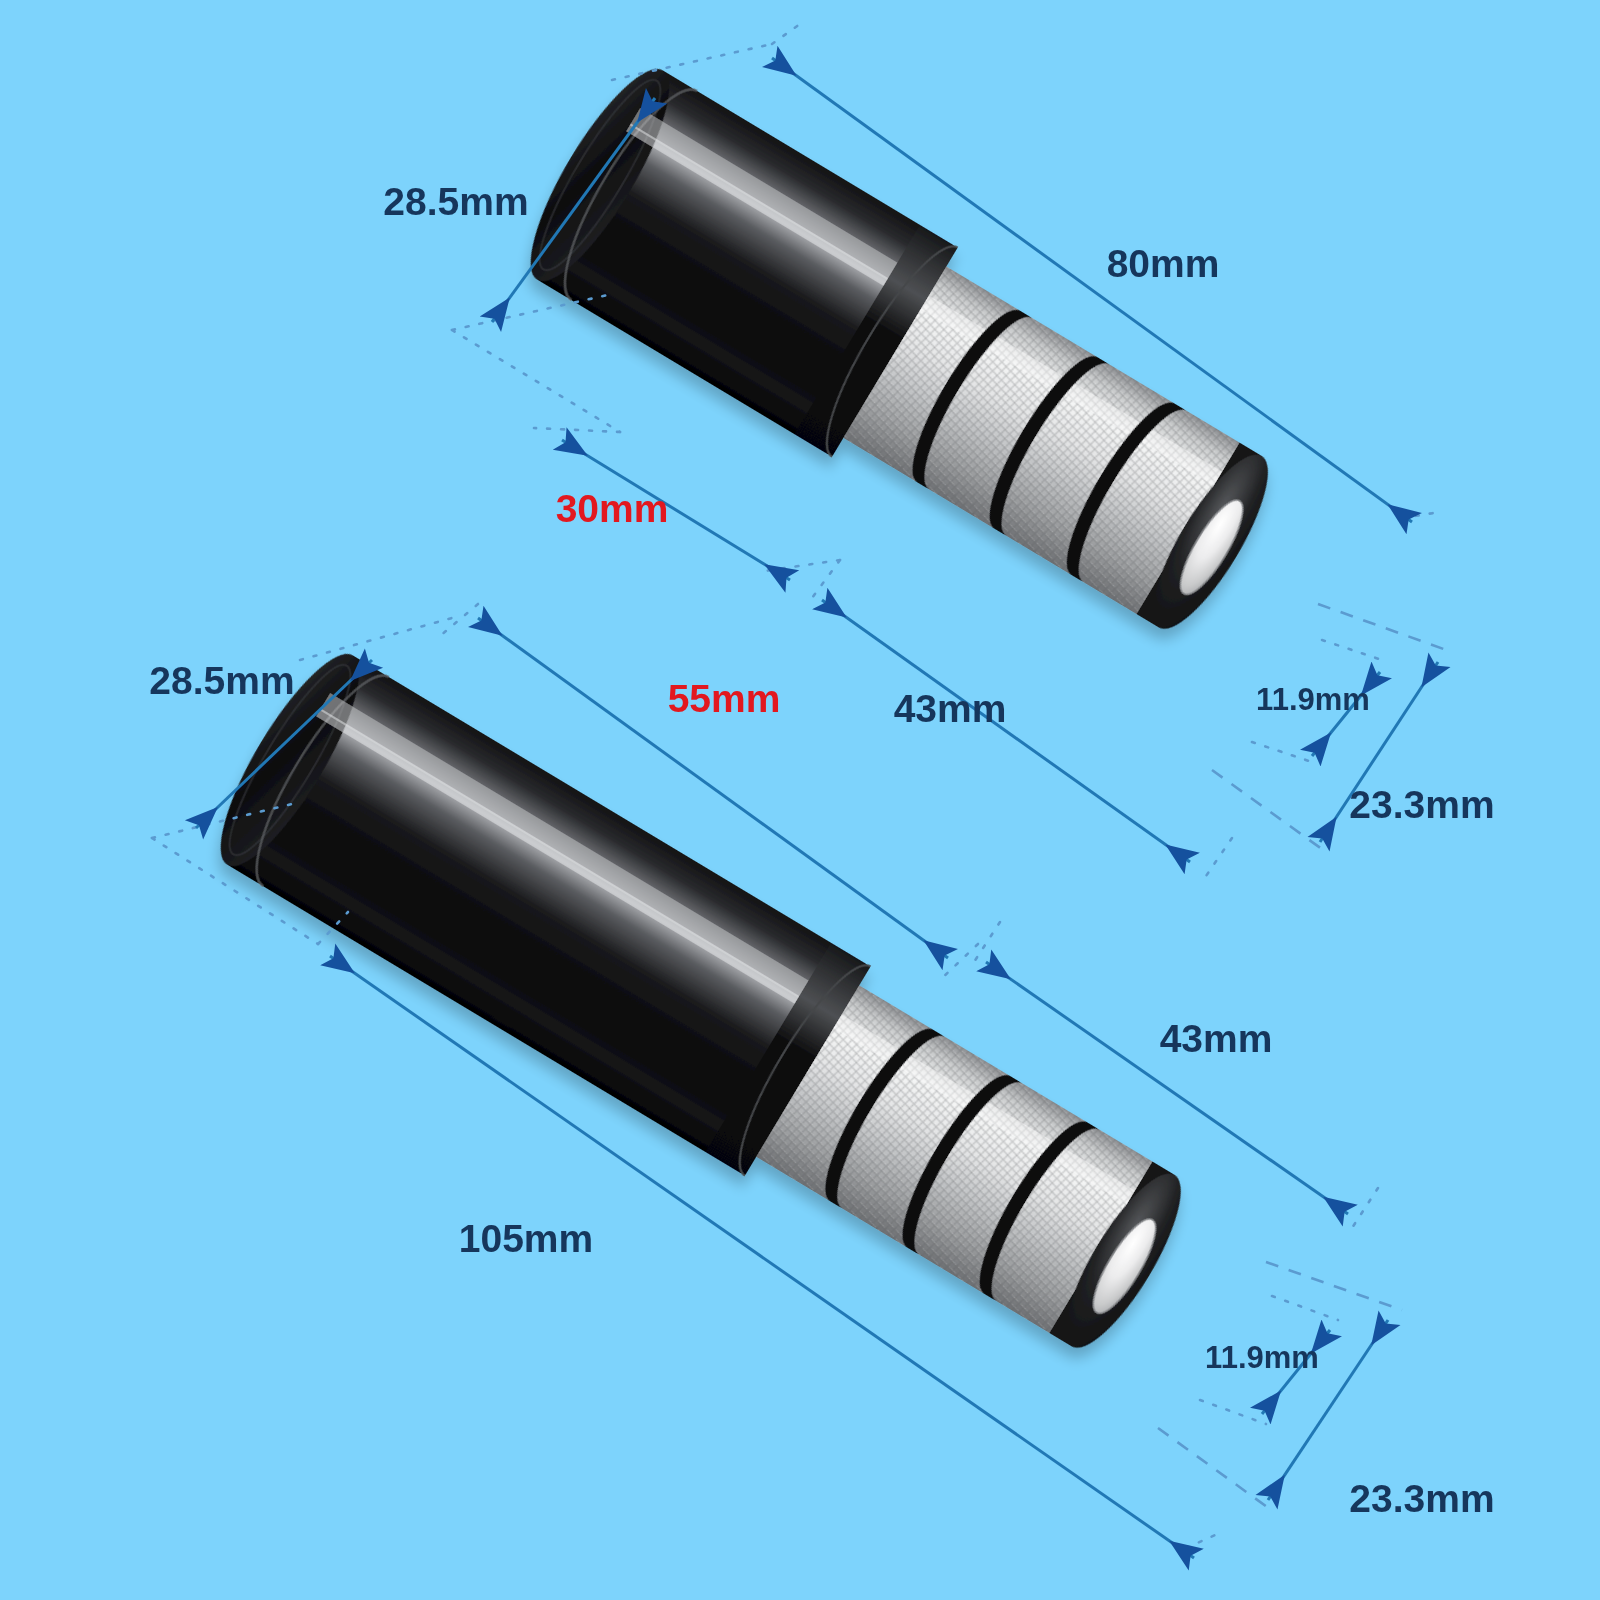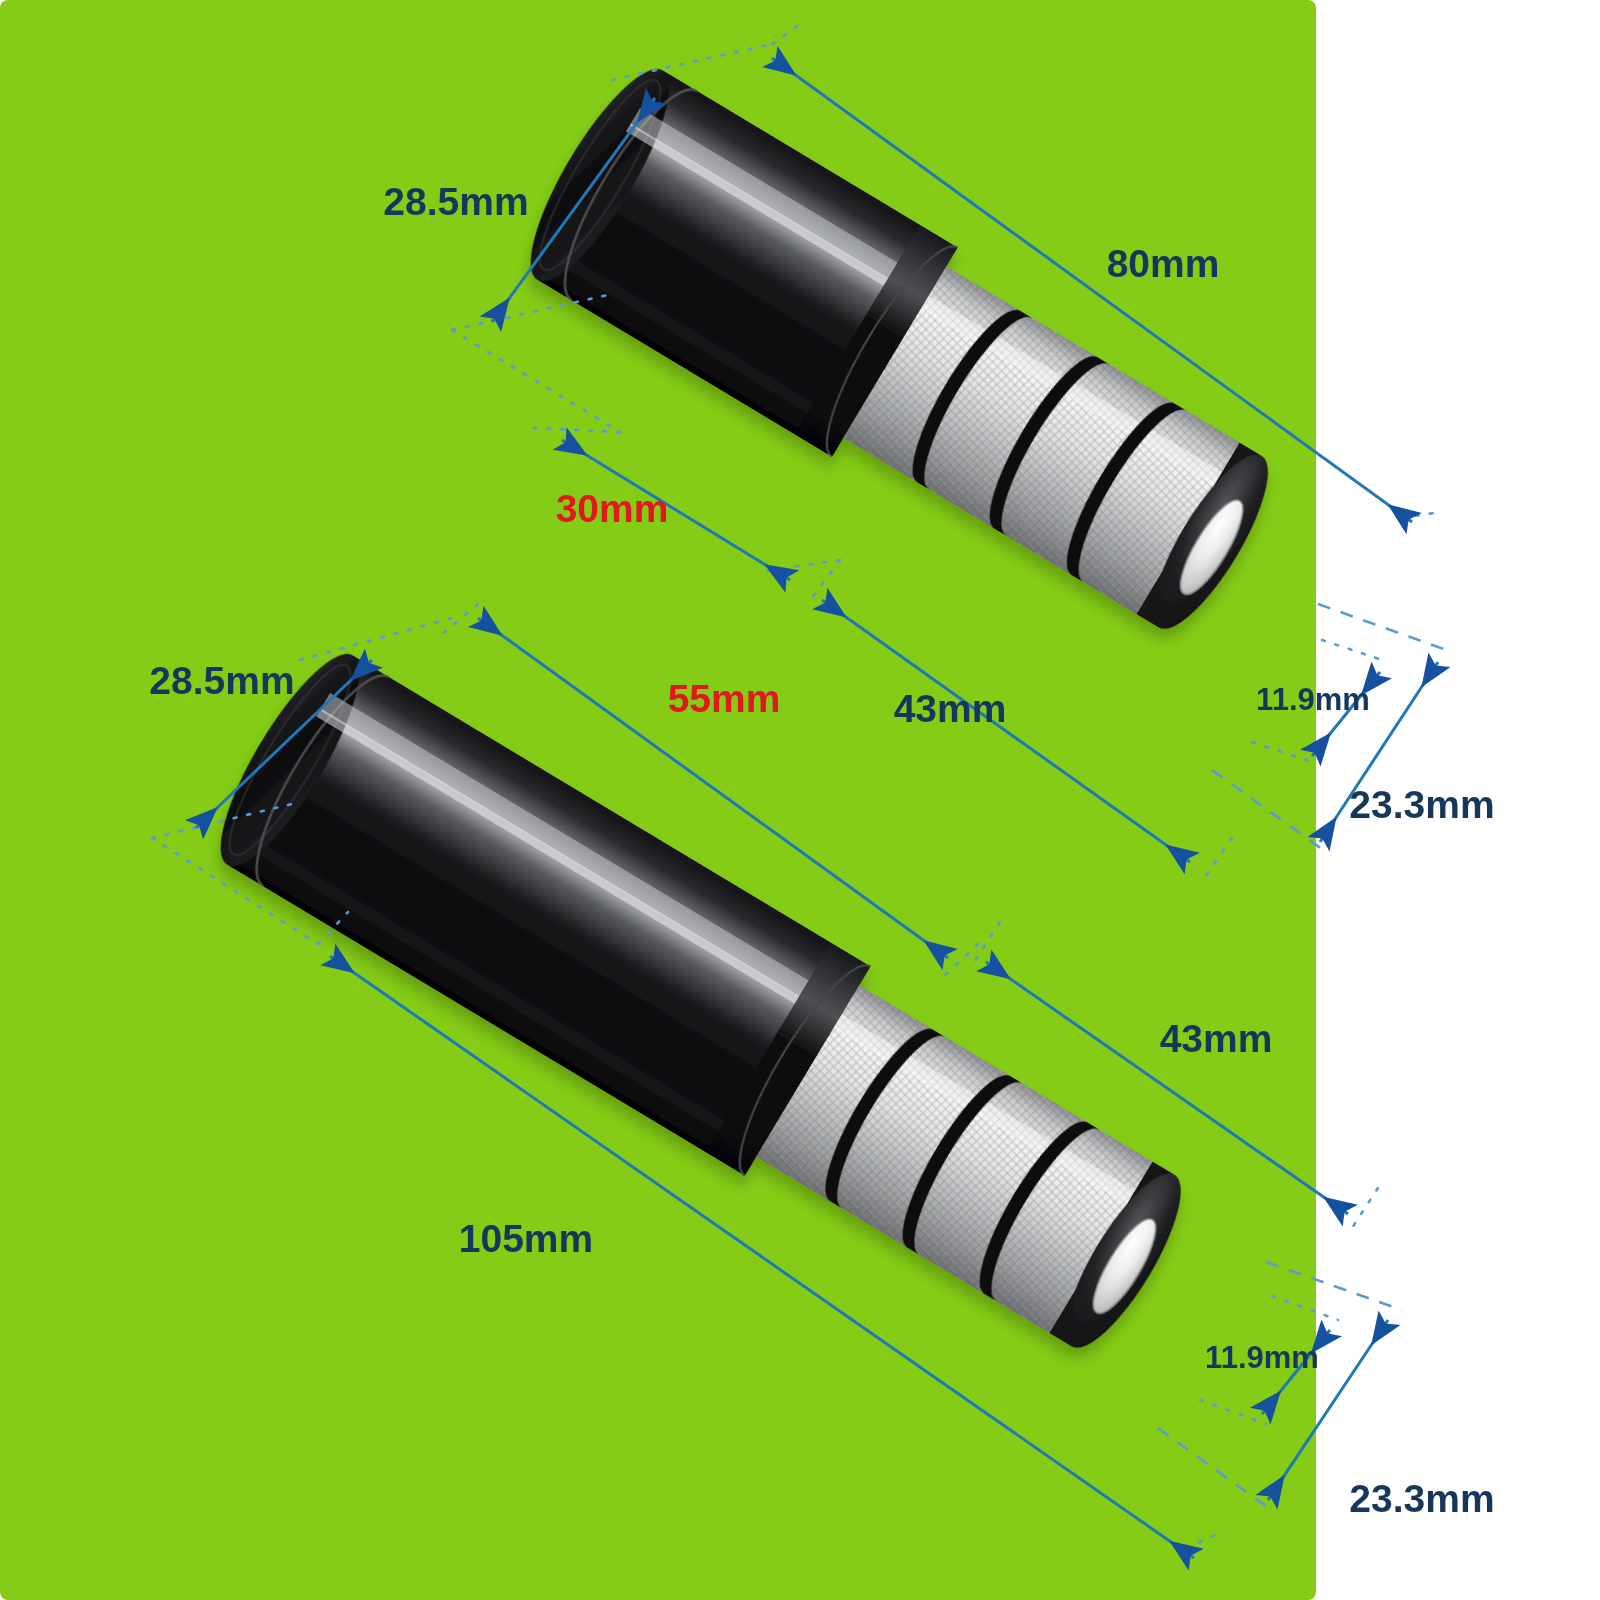--- a/index.html
+++ b/index.html
@@ -1,18 +1,18 @@
 <!DOCTYPE html>
 <html><head>
 <meta charset="utf-8">
 <style>
   html,body{margin:0;padding:0;background:#ffffff;}
   body{width:1600px;height:1600px;overflow:hidden;
        font-family:"Liberation Sans",sans-serif;}
-  #stage{position:relative;width:1316px;height:1600px;background:#84cc16;border-radius:8px;}
+  #stage{position:relative;width:1600px;height:1600px;background:#7dd3fc;}
   svg.layer{position:absolute;left:0;top:0;width:1600px;height:1600px;}
 </style>
 </head>
 <body>
 
 <div id="stage">
 
   <svg class="layer" viewBox="0 0 1600 1600">
     <defs>
 

